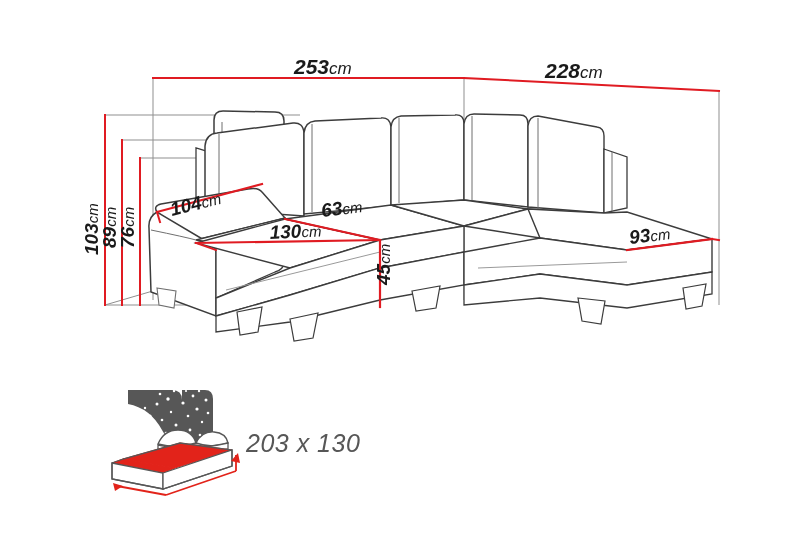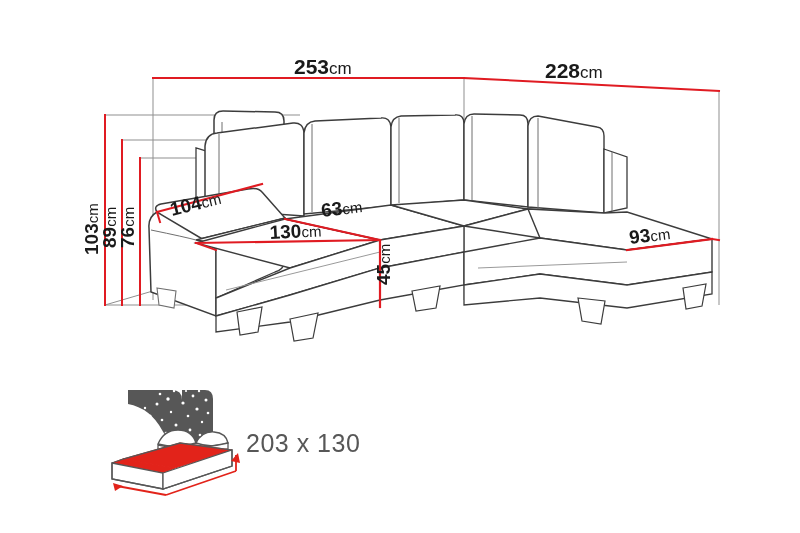--- a/index.html
+++ b/index.html
@@ -9,20 +9,21 @@
   }
   body {
     font-family: "Liberation Sans", sans-serif;
   }
   #canvas {
     position: relative;
     width: 800px;
     height: 533px;
     background: #ffffff;
     overflow: hidden;
+    font-style: italic;
   }
   #canvas svg {
     position: absolute;
     left: 0;
     top: 0;
   }
   .dim-label {
     font-family: "Liberation Sans", sans-serif;
     font-weight: bold;
     fill: #1a1a1a;

